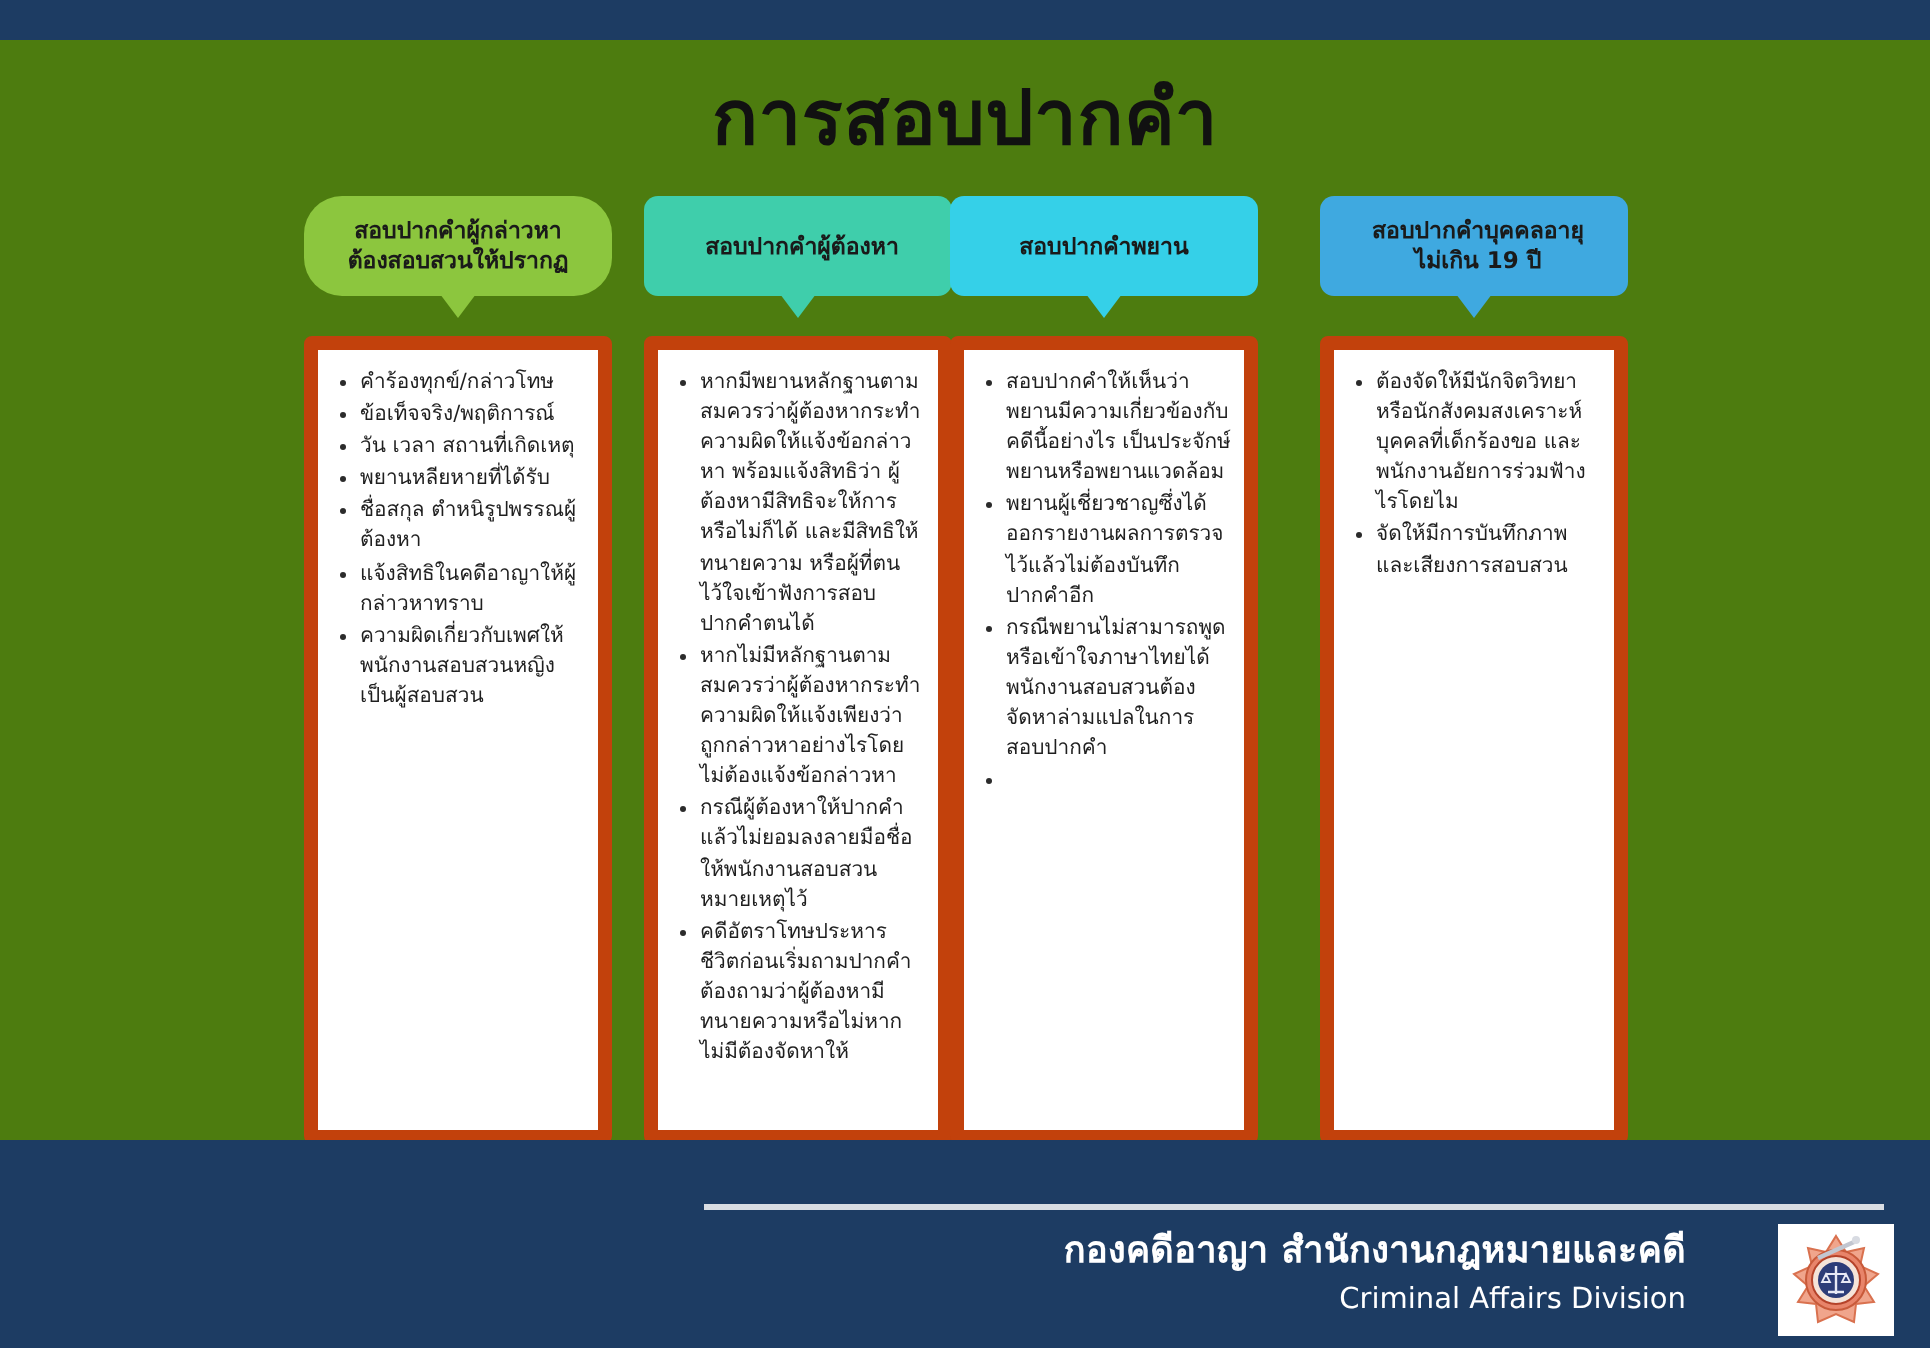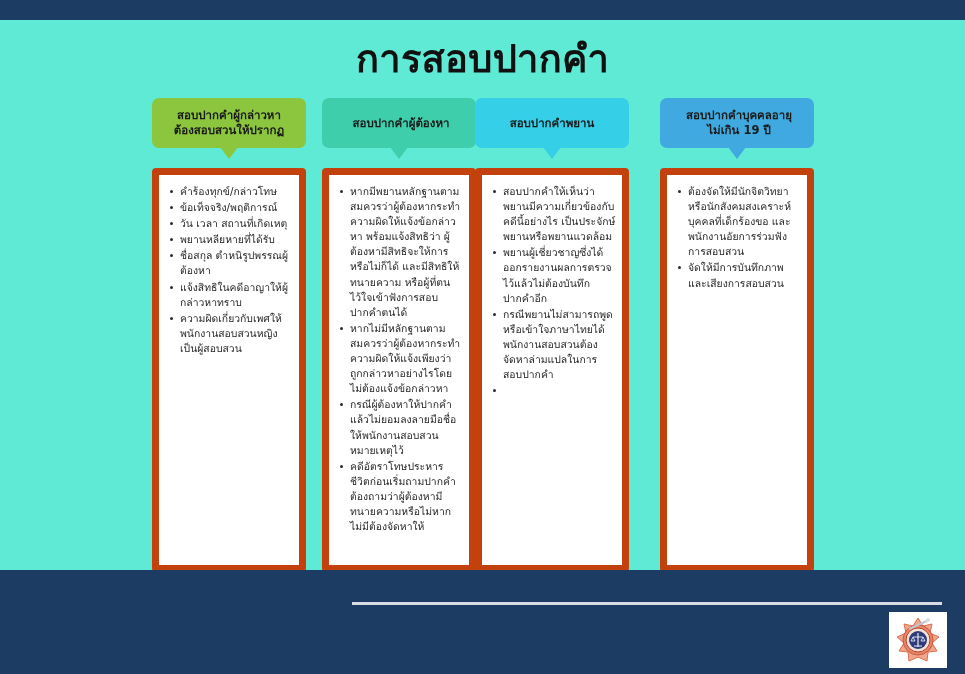--- a/index.html
+++ b/index.html
@@ -10,21 +10,21 @@
     width: 965px;
     height: 674px;
     overflow: hidden;
     background: #f4f5f6;
     font-family: "DejaVu Sans", "Liberation Sans", sans-serif;
   }
   .slide {
     position: relative;
     width: 965px;
     height: 674px;
-    background: #5eead4;
+    background: #4d7c0f;
   }
   .topbar {
     position: absolute;
     top: 0; left: 0;
     width: 965px;
     height: 20px;
     background: #1d3c63;
   }
   .footer {
     position: absolute;
@@ -176,21 +176,21 @@
 
 <div class="slide">
 
   <div class="topbar"></div>
 
   <div class="title">การสอบปากคำ</div>
 
   <div class="columns">
 
     <div class="col col-0">
-      <div class="cap" style="background:#8cc63e;">
+      <div class="cap" style="background:#8cc63e;border-radius:19px;">
         <div class="cap-label">
           <span>สอบปากคำผู้กล่าวหา</span><br><span>ต้องสอบสวนให้ปรากฏ</span>
         </div>
         <div class="cap-arrow" style="border-top-color:#8cc63e;"></div>
       </div>
       <div class="card">
         <ul class="bullets">
           <li>คำร้องทุกข์/กล่าวโทษ</li>
           <li>ข้อเท็จจริง/พฤติการณ์</li>
           <li>วัน เวลา สถานที่เกิดเหตุ</li>
@@ -234,30 +234,34 @@
 
     <div class="col col-3">
       <div class="cap" style="background:#3fa9e0;padding-left:12px;">
         <div class="cap-label">
           <span>สอบปากคำบุคคลอายุ</span><br><span>ไม่เกิน 19 ปี</span>
         </div>
         <div class="cap-arrow" style="border-top-color:#3fa9e0;"></div>
       </div>
       <div class="card">
         <ul class="bullets">
-          <li>ต้องจัดให้มีนักจิตวิทยาหรือนักสังคมสงเคราะห์ บุคคลที่เด็กร้องขอ และพนักงานอัยการร่วมฟังการสอบสวน</li>
+          <li>ต้องจัดให้มีนักจิตวิทยาหรือนักสังคมสงเคราะห์ บุคคลที่เด็กร้องขอ และพนักงานอัยการร่วมฟัางไรโดยไม</li>
           <li>จัดให้มีการบันทึกภาพและเสียงการสอบสวน</li>
         </ul>
       </div>
     </div>
 
   </div>
 
   <div class="footer">
     <div class="footer-rule"></div>
+    <div class="footer-text">
+      <div class="footer-th">กองคดีอาญา สำนักงานกฎหมายและคดี</div>
+      <div class="footer-en">Criminal Affairs Division</div>
+    </div>
   </div>
 
   <div class="emblem">
     <svg width="50" height="50" viewBox="0 0 50 50">
       <g>
         <path d="M25 3 L30 11 L39 9 L37 18 L46 22 L39 28 L44 36 L35 37 L34 46 L25 42 L16 46 L15 37 L6 36 L11 28 L4 22 L13 18 L11 9 L20 11 Z" fill="#f0a58c" stroke="#d9714f" stroke-width="1"></path>
         <circle cx="25" cy="25" r="15" fill="#e8846a" stroke="#c85a3a" stroke-width="1"></circle>
         <circle cx="25" cy="25" r="12" fill="#f5e3d8" stroke="#b5432a" stroke-width="1"></circle>
         <circle cx="25" cy="25" r="9" fill="#2d3c78"></circle>
         <path d="M25 18 L25 32 M21 31 L29 31" stroke="#e8e8f5" stroke-width="1.2" fill="none"></path>

